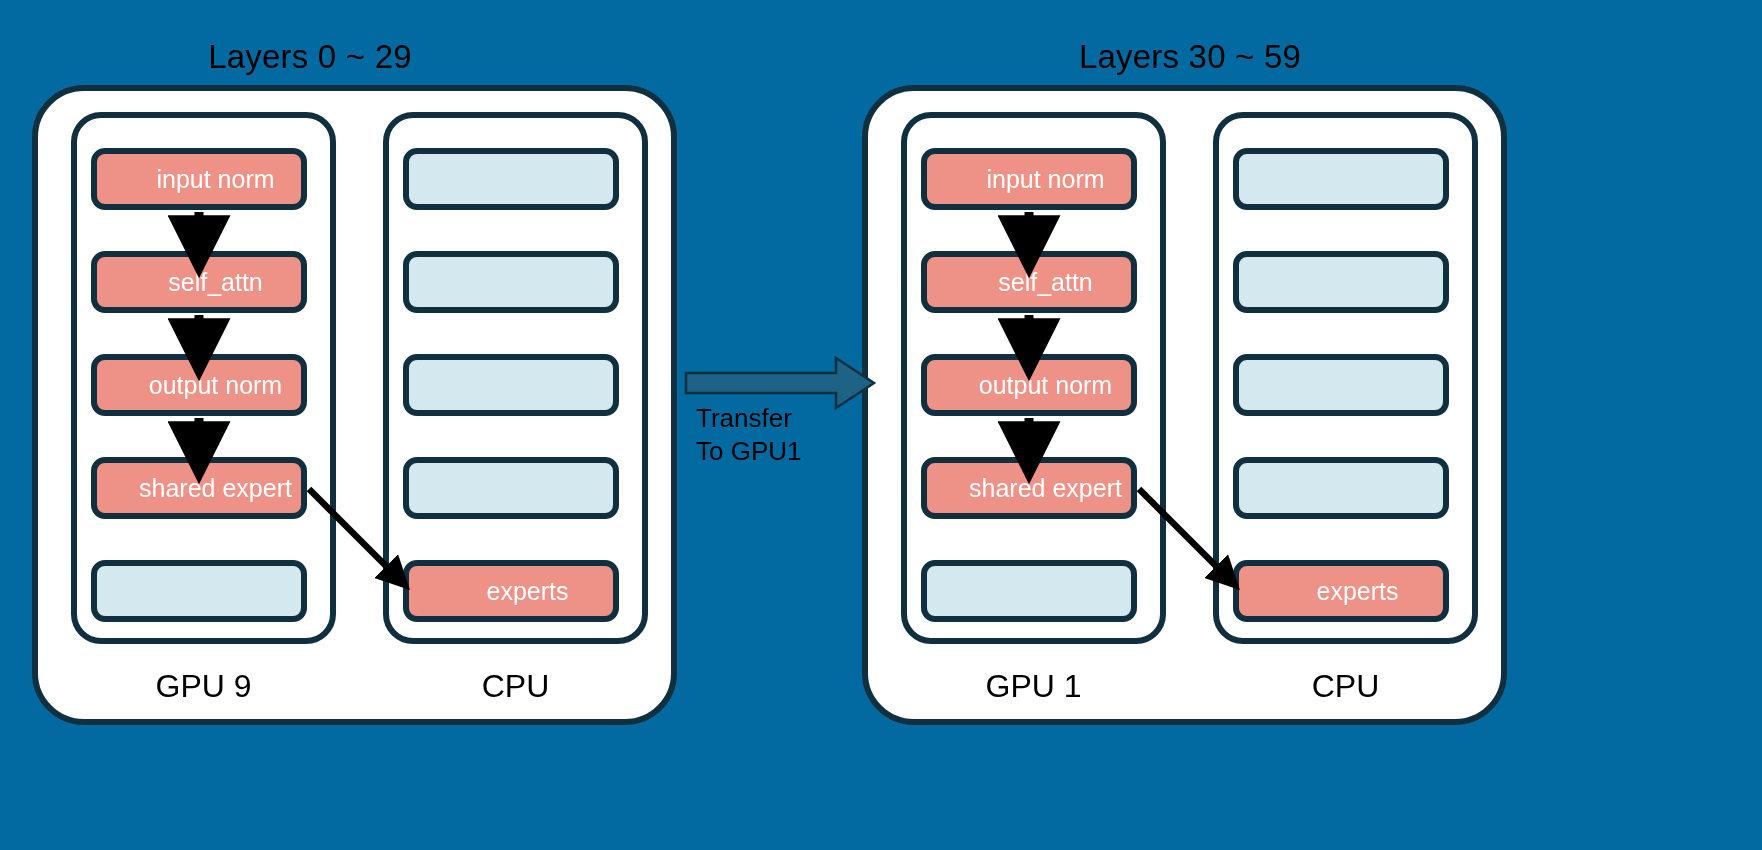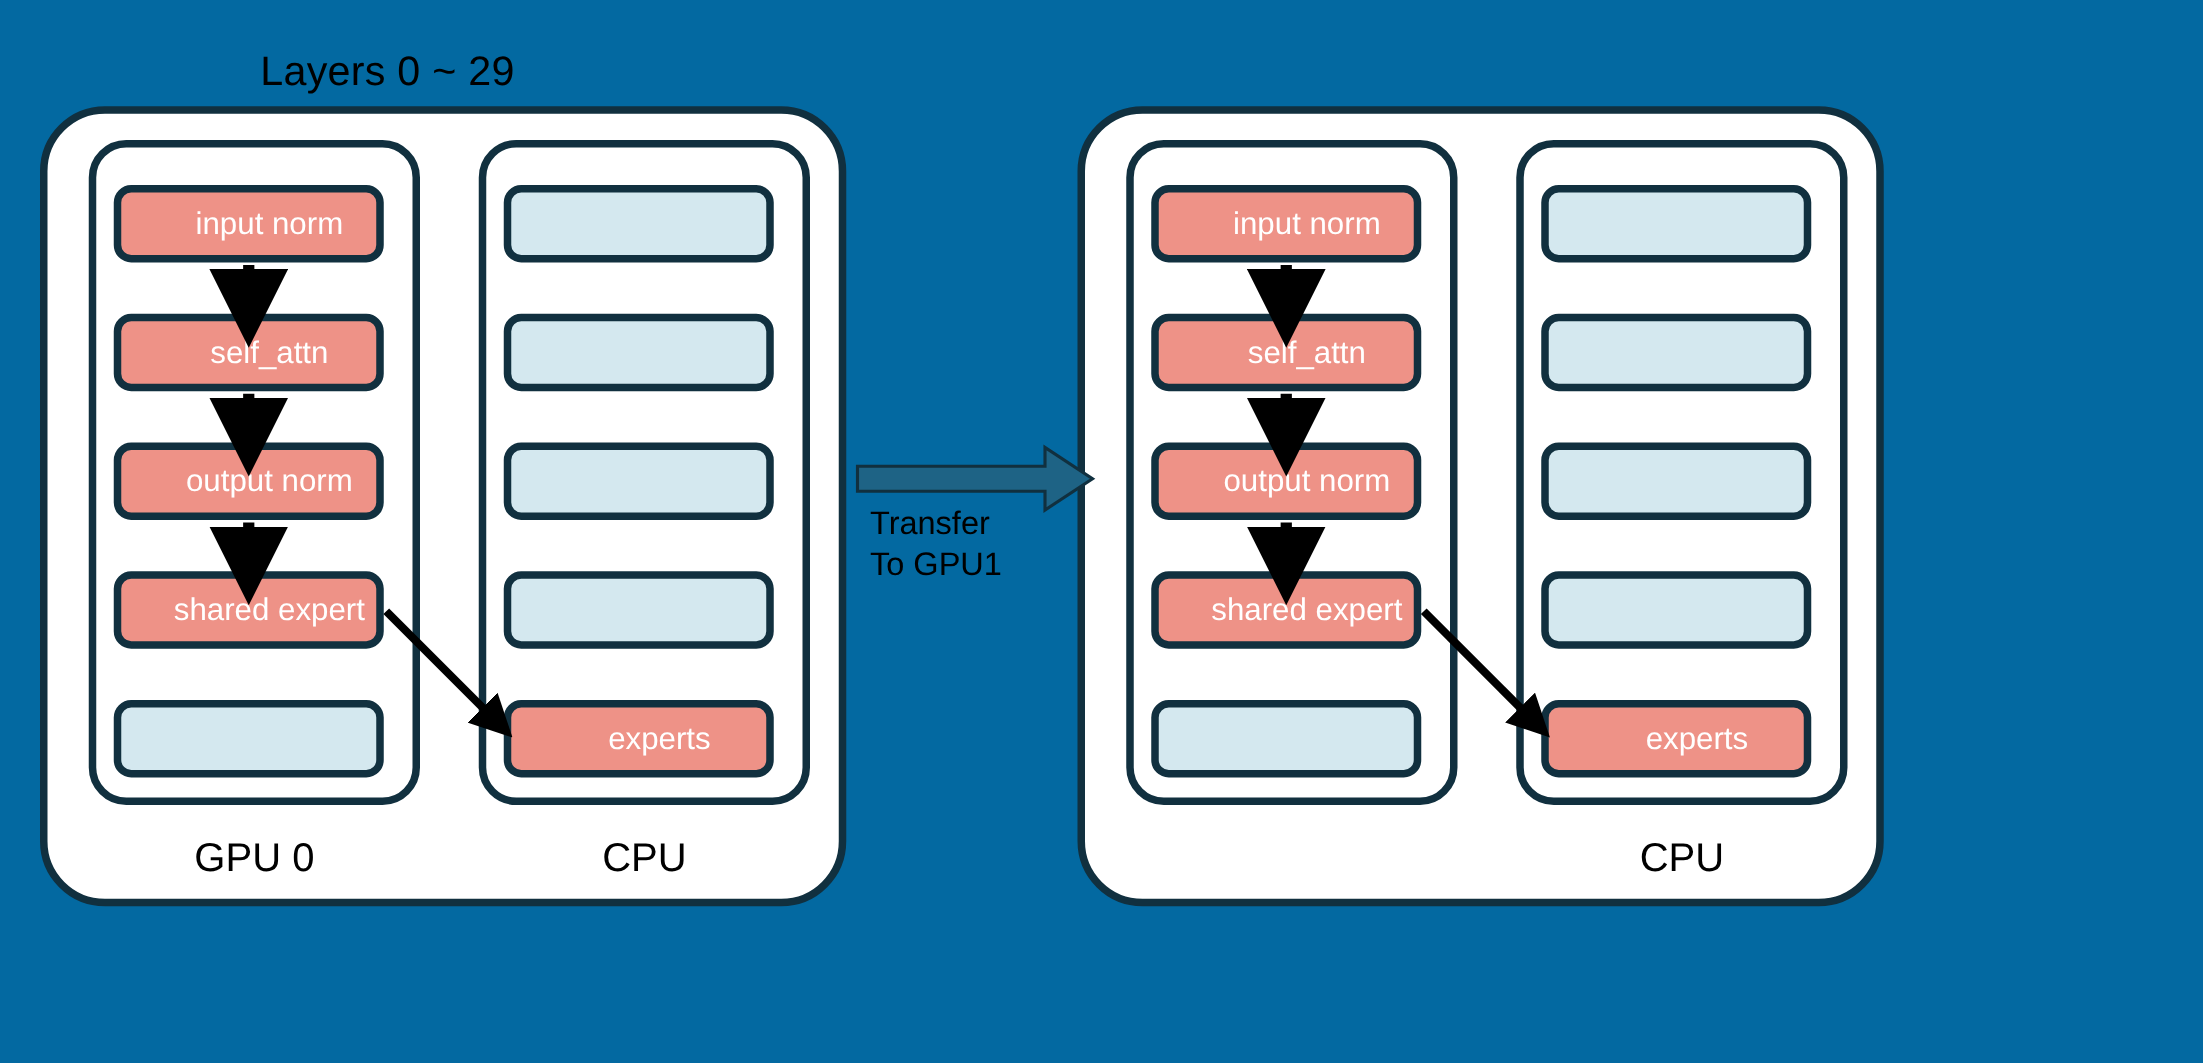--- a/index.html
+++ b/index.html
@@ -126,23 +126,24 @@
   <div class="unit-box idle" style="left:403px; top:354px; width:216px; height:62px;">
     <span></span>
   </div>
   <div class="unit-box idle" style="left:403px; top:457px; width:216px; height:62px;">
     <span></span>
   </div>
   <div class="unit-box active" style="left:403px; top:560px; width:216px; height:62px;">
     <span>experts</span>
   </div>
 
-  <div class="device-label" style="left:71px; top:668px; width:265px;">GPU 0</div>
+  <div class="device-label" style="left:71px; top:668px; width:265px;">GPU 9</div>
   <div class="device-label" style="left:383px; top:668px; width:265px;">CPU</div>
 
+  <div class="group-title" style="left:1000px; top:38px; width:380px;">Layers 30 ~ 59</div>
 
   <div class="device-group" style="left:862px; top:85px; width:645px; height:640px;"></div>
 
   <div class="column-panel" style="left:901px; top:112px; width:265px; height:532px;"></div>
 
   <div class="unit-box active" style="left:921px; top:148px; width:216px; height:62px;">
     <span>input norm</span>
   </div>
   <div class="unit-box active" style="left:921px; top:251px; width:216px; height:62px;">
     <span>self_attn</span>
@@ -168,20 +169,21 @@
   <div class="unit-box idle" style="left:1233px; top:354px; width:216px; height:62px;">
     <span></span>
   </div>
   <div class="unit-box idle" style="left:1233px; top:457px; width:216px; height:62px;">
     <span></span>
   </div>
   <div class="unit-box active" style="left:1233px; top:560px; width:216px; height:62px;">
     <span>experts</span>
   </div>
 
+  <div class="device-label" style="left:901px; top:668px; width:265px;">GPU 1</div>
   <div class="device-label" style="left:1213px; top:668px; width:265px;">CPU</div>
 
   <div class="transfer-label" style="left:696px; top:402px;">
     <div>Transfer</div>
     <div>To GPU1</div>
   </div>
 
   <svg class="overlay" viewBox="0 0 1762 850">
     <defs>
       <marker id="blkhead" markerWidth="7" markerHeight="7" refX="3.2" refY="3.5" orient="auto" markerUnits="strokeWidth">

